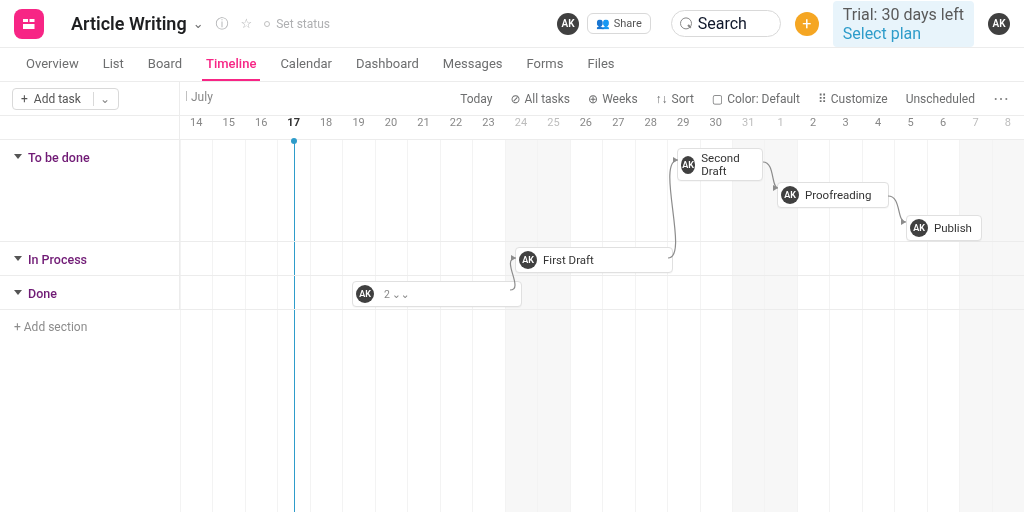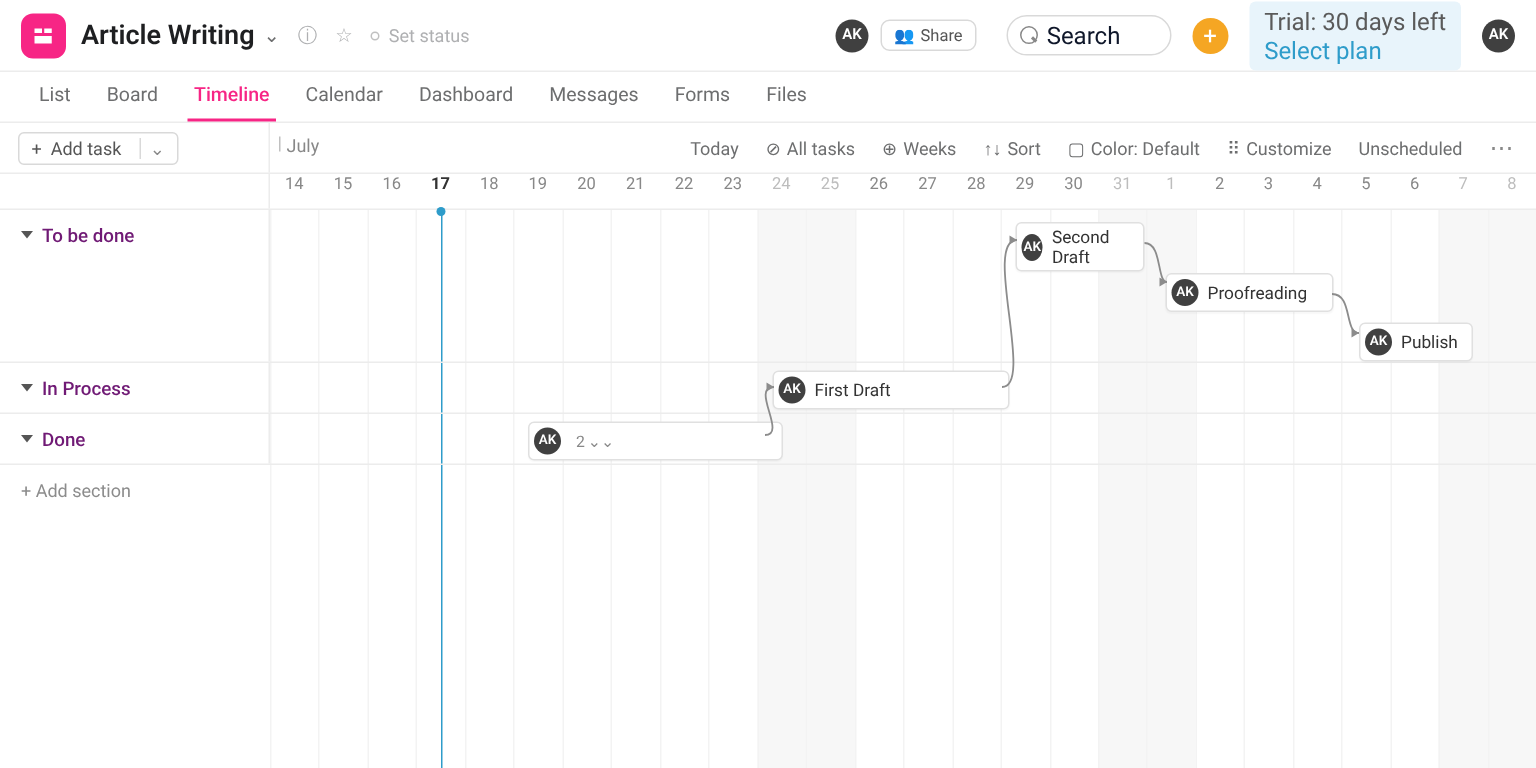--- a/index.html
+++ b/index.html
@@ -1,19 +1,19 @@
 <!DOCTYPE html>
 <html><head>
 <meta charset="utf-8">
 <style>
   * { box-sizing: border-box; margin: 0; padding: 0; }
   body { font-family: -apple-system, BlinkMacSystemFont, "Segoe UI", Roboto, Helvetica, Arial, sans-serif; font-size: 13px; color: #333; background: #fff; width: 1024px; height: 512px; overflow: hidden; }
   .top-bar { display: flex; align-items: center; height: 48px; padding: 0 14px; border-bottom: 1px solid #ececec; }
   .app-logo { width: 30px; height: 30px; border-radius: 8px; background: #f72585; margin-right: 10px; display:flex; align-items:center; justify-content:center; color:#fff; flex-shrink:0; }
-  .project-title { font-size: 18px; font-weight: 600; color:#1e1f21; }
+  .project-title { font-size: 18px; font-weight: 600; color:#1e1f21;margin-left:17px; }
   .title-chevron { margin-left: 6px; color:#6d6e6f; }
   .info-icon, .star-icon { margin-left: 12px; color:#afb0b2; }
   .set-status { margin-left: 12px; color:#afb0b2; font-size:12px; display:flex; align-items:center; }
   .set-status .dot { width:6px; height:6px; border:1px solid #c0c0c0; border-radius:50%; margin-right:6px; }
   .spacer { flex:1; }
   .avatar { width:22px; height:22px; border-radius:50%; background:#404040; color:#fff; font-size:10px; font-weight:600; display:inline-flex; align-items:center; justify-content:center; }
   .share-btn { margin-left:8px; border:1px solid #d9d9d9; border-radius:6px; padding:3px 8px; font-size:11px; color:#555; display:flex; align-items:center; gap:4px; background:#fff; }
   .search { margin-left:20px; border:1px solid #d9d9d9; border-radius:14px; padding:3px 10px 3px 26px; font-size:16px; color:#0f172a; width:110px; position:relative; }
   .search::before { content:""; position:absolute; left:8px; top:50%; width:10px; height:10px; border:1.5px solid #888; border-radius:50%; transform:translateY(-55%); }
   .search::after { content:""; position:absolute; left:17px; top:50%; width:4px; height:1.5px; background:#888; transform:rotate(45deg) translateY(2px); }
@@ -93,20 +93,21 @@
   <div class="search">Search</div>
   <div class="add-circle">+</div>
   <div class="trial-box">
     <div>Trial: 30 days left</div>
     <div class="link">Select plan</div>
   </div>
   <span class="avatar avatar-right">AK</span>
 </div>
 
 <div class="tabs">
+  <div class="tab">Overview</div>
   <div class="tab">List</div>
   <div class="tab">Board</div>
   <div class="tab active">Timeline</div>
   <div class="tab">Calendar</div>
   <div class="tab">Dashboard</div>
   <div class="tab">Messages</div>
   <div class="tab">Forms</div>
   <div class="tab">Files</div>
 </div>
 

